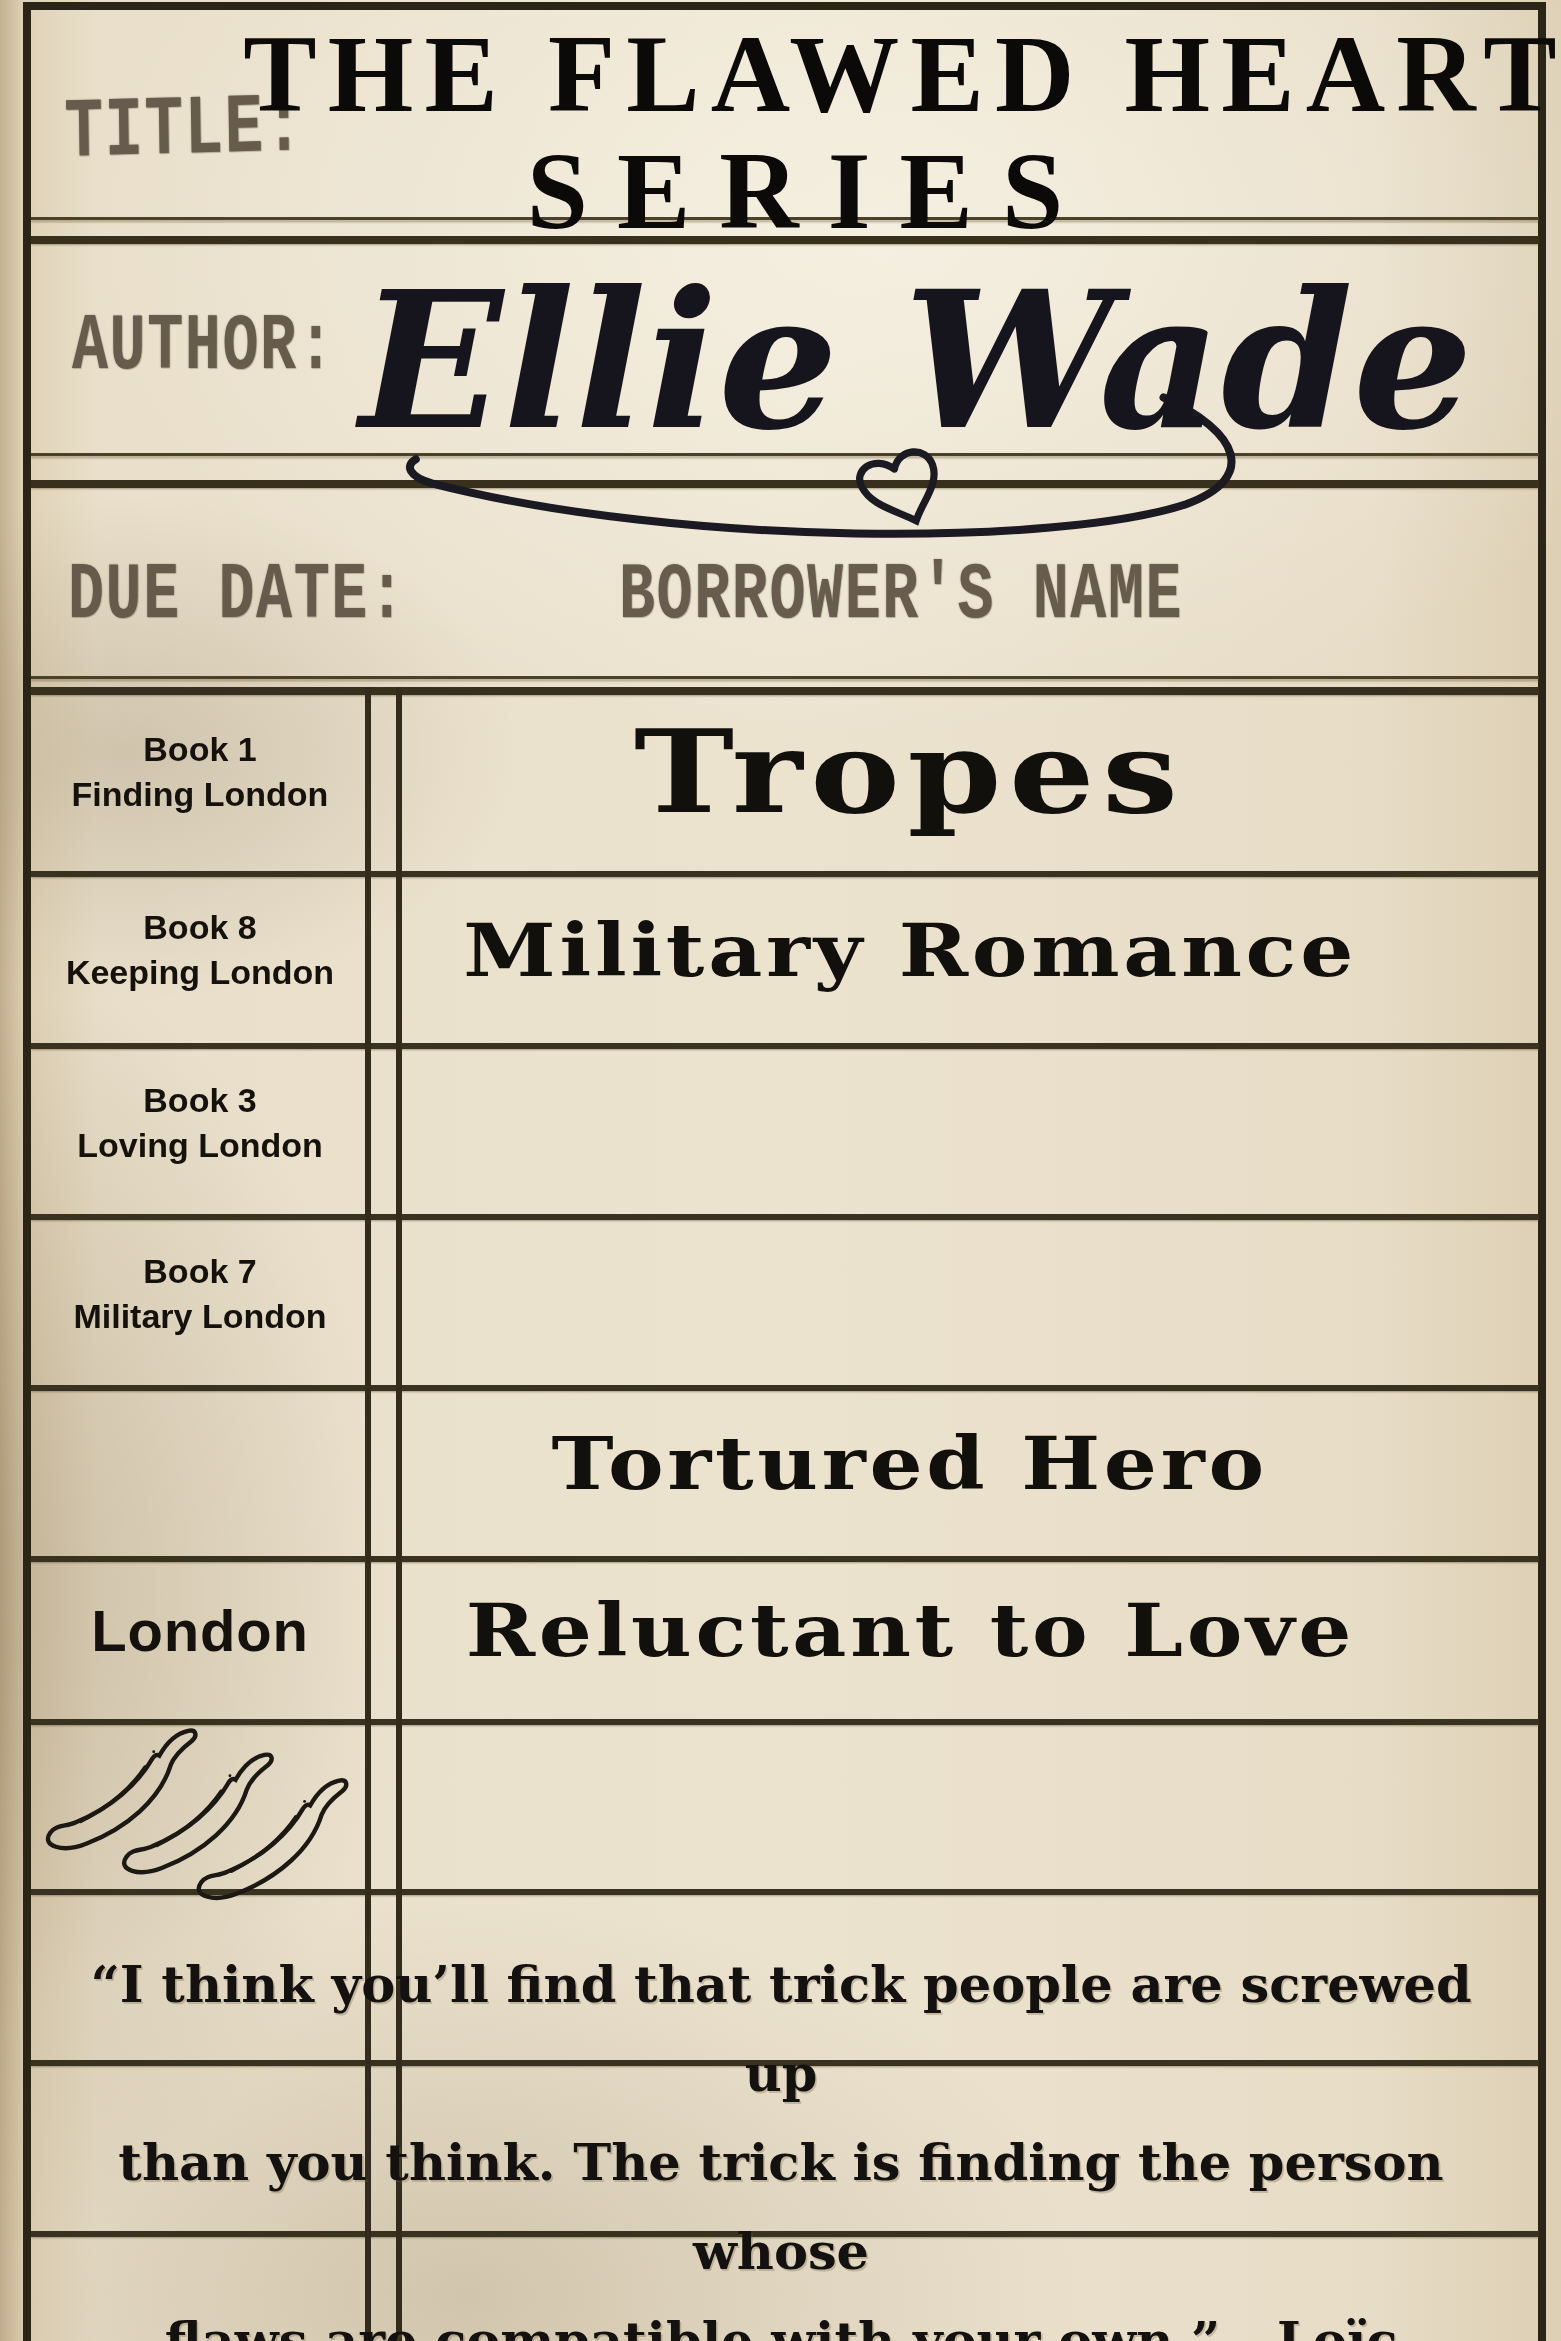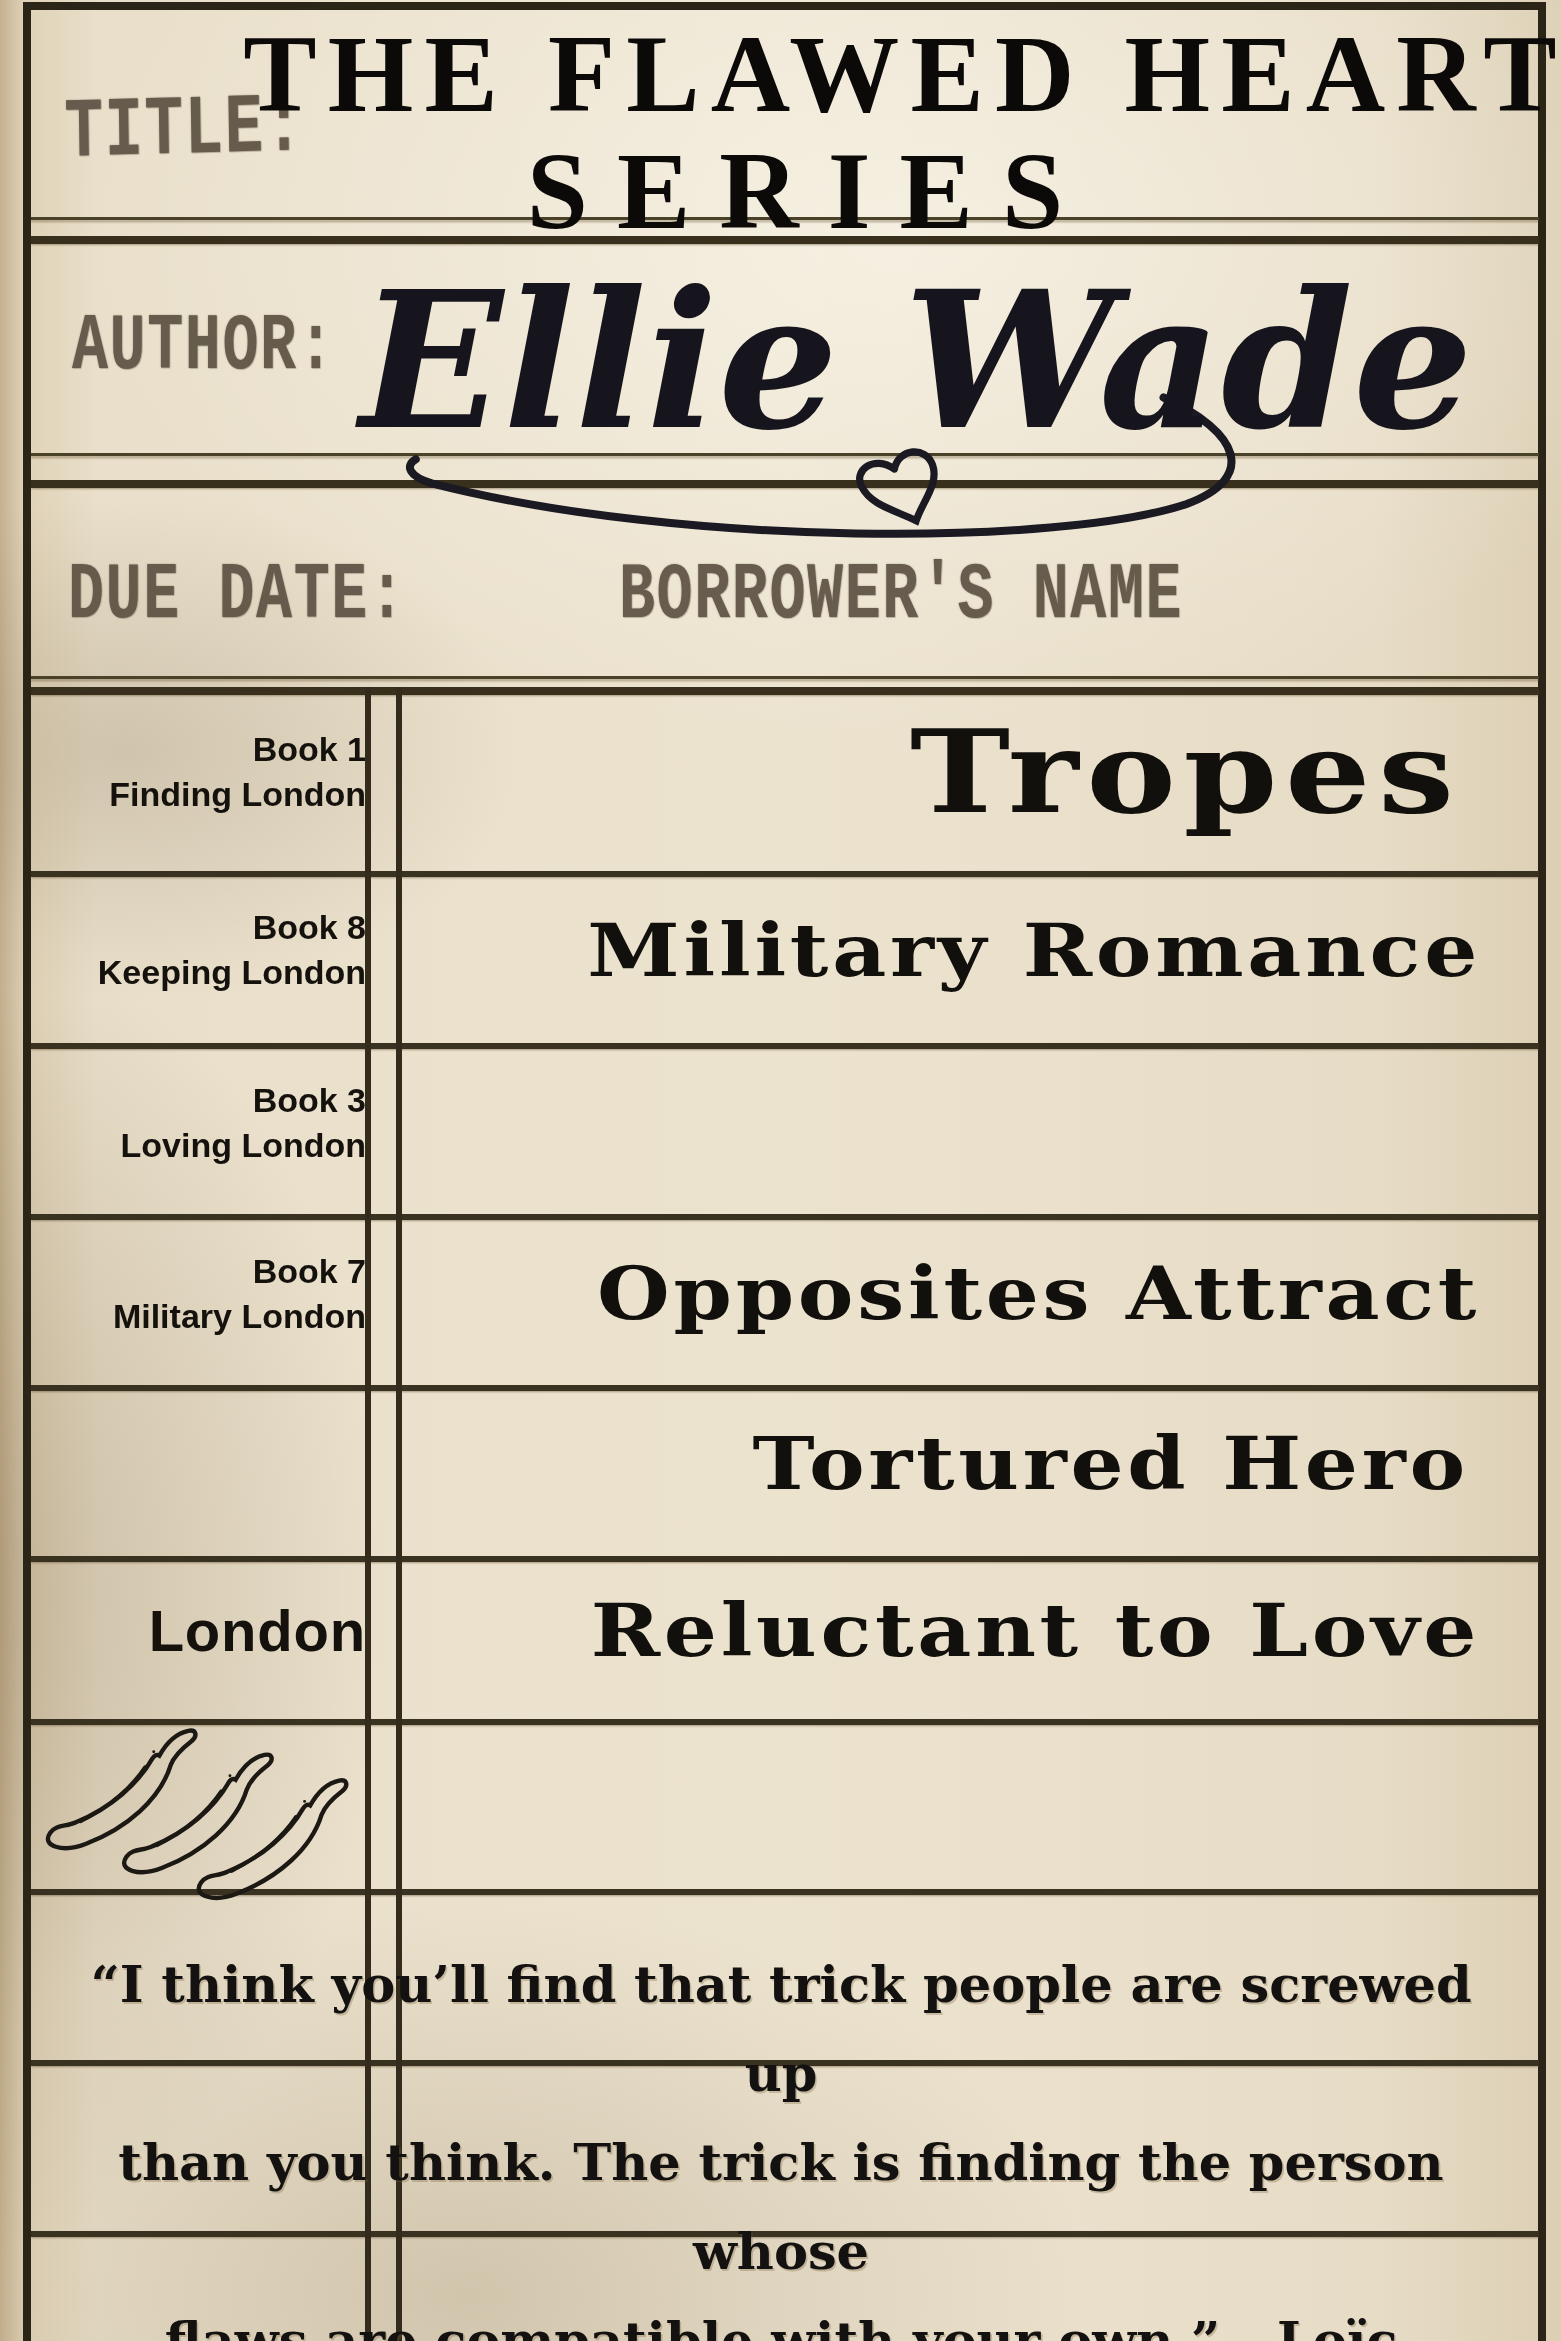--- a/index.html
+++ b/index.html
@@ -16,21 +16,21 @@
   .hr{position:absolute;left:30.5px;width:1508px;background:#38301d;box-shadow:0 2.4px 1.6px rgba(96,76,42,.35);}
   .hr.thin{height:3.2px;background:#4a4129;}
   .hr.thick{height:8px;}
   .hr.rule{height:6.4px;background:#3a3220;}
   .vline{position:absolute;top:687px;width:6.4px;height:1655px;background:#332c1c;}
   .stamp{position:absolute;font-family:"Liberation Mono",monospace;font-weight:700;color:#5d5243;
     letter-spacing:1.6px;transform:scaleY(1.32);transform-origin:left top;opacity:.93;
     text-shadow:0 0 1.6px rgba(93,82,67,.55), 0.8px 0.8px 0 rgba(93,82,67,.25);white-space:nowrap;}
   .bigtitle{position:absolute;left:32px;width:1507px;text-align:center;font-family:"Liberation Serif",serif;
     font-weight:700;font-size:110px;line-height:112px;color:#0b0a09;white-space:nowrap;}
-  .cell{position:absolute;display:flex;flex-direction:column;align-items:flex-end;justify-content:center;
+  .cell{position:absolute;display:flex;flex-direction:column;align-items:center;justify-content:center;
     text-align:center;padding-bottom:21px;box-sizing:border-box;}
   .leftcell{left:34px;width:332px;font-weight:700;font-size:34px;line-height:45px;color:#15120e;}
   .rightcell{left:401px;width:1138px;padding-right:120px;}
   .slab{font-family:"DejaVu Serif",serif;font-weight:700;color:#12100c;}
   .tropes-title{font-size:114px;letter-spacing:6.4px;transform:scaleX(1.18);white-space:nowrap;}
   .trope{font-size:72px;letter-spacing:3.2px;transform:scaleX(1.16);white-space:nowrap;}
   .spice{font-size:58px;line-height:58px;font-weight:700;color:#15120e;letter-spacing:0.8px;}
   .quote{position:absolute;left:67px;top:1940px;width:1428px;text-align:center;font-family:"DejaVu Serif",serif;
     font-weight:700;font-size:51px;line-height:89px;color:#141210;text-shadow:1.6px 2.4px 0 rgba(120,96,60,.30);}
   svg{position:absolute;overflow:visible;}
@@ -111,23 +111,20 @@
     <use href="#pepper" x="95" y="30"></use>
     <use href="#pepper" x="188" y="62"></use>
   </svg>
 
   <div class="cell rightcell" style="top:696px;height:173px">
     <div class="slab tropes-title">Tropes</div>
   </div>
   <div class="cell rightcell" style="top:880px;height:161px">
     <div class="slab trope">Military Romance</div>
   </div>
-  <div class="cell rightcell" style="top:1224px;height:160px">
-    <div class="slab trope">Opposites Attract</div>
-  </div>
   <div class="cell rightcell" style="top:1394px;height:160px">
     <div class="slab trope">Tortured Hero</div>
   </div>
   <div class="cell rightcell" style="top:1565px;height:152px">
     <div class="slab trope">Reluctant to Love</div>
   </div>
 
   <div class="quote">
     <div>“I think you’ll find that trick people are screwed up</div>
     <div>than you think. The trick is finding the person whose</div>

